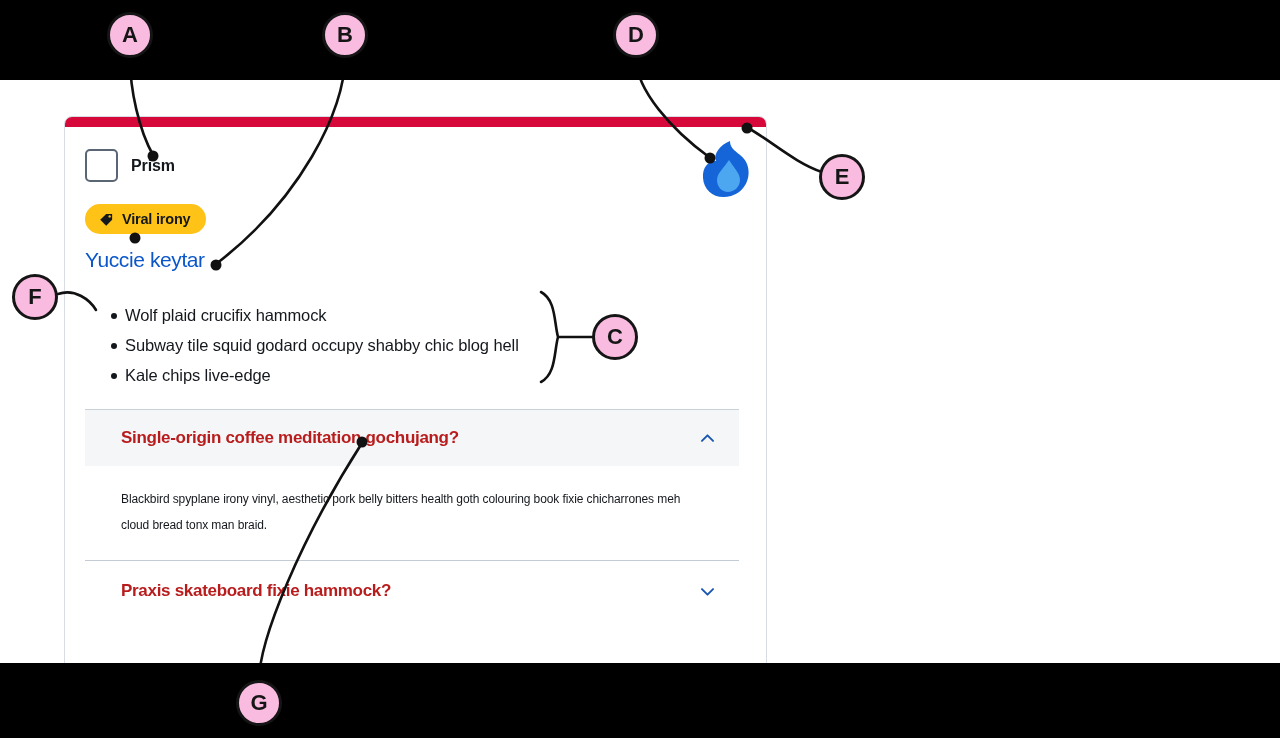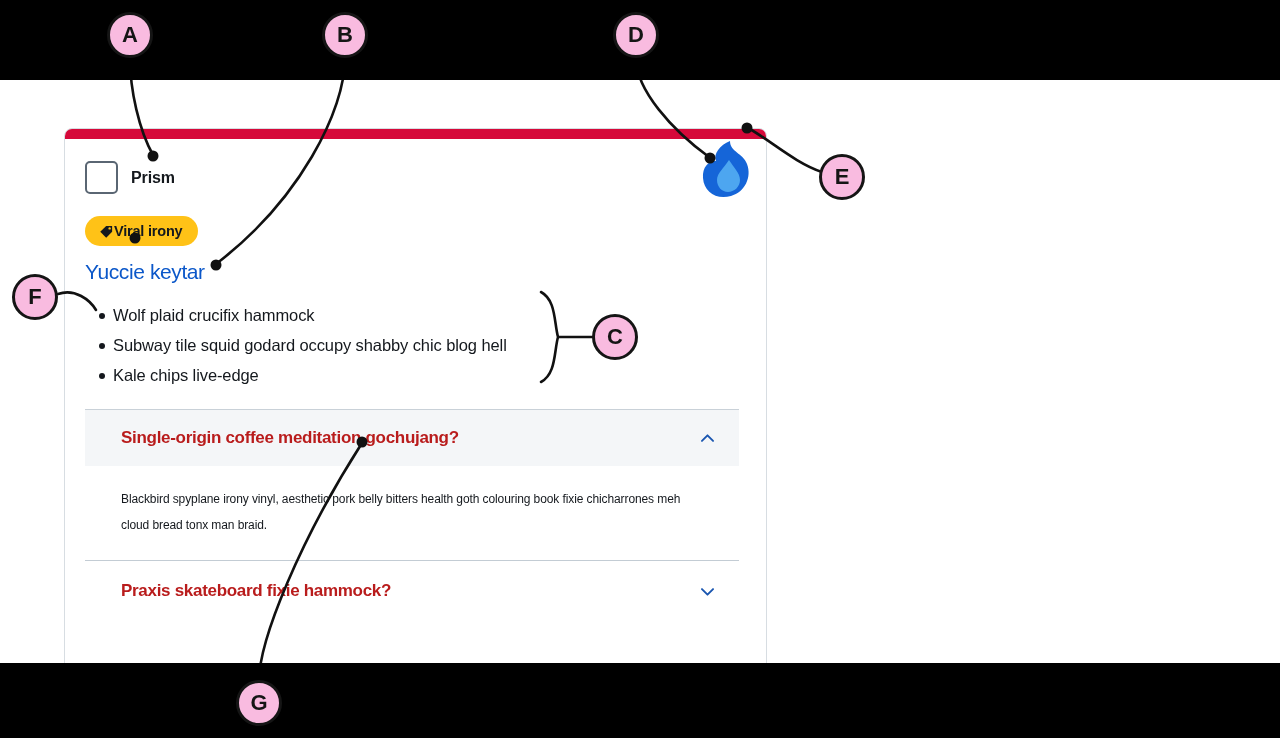--- a/index.html
+++ b/index.html
@@ -10,55 +10,55 @@
     overflow:hidden;position:relative;
   }
   .stage{position:absolute;inset:0;}
 
   
   .bar-top{position:absolute;left:0;top:0;width:1280px;height:80px;background:#000;}
   .bar-bottom{position:absolute;left:0;top:663px;width:1280px;height:75px;background:#000;}
 
   
   .card{
-    position:absolute;left:64px;top:128px;width:703px;height:605px;
+    position:absolute;left:64px;top:116px;width:703px;height:605px;
     background:#fff;border:1px solid #d7dde2;border-radius:8px;
     box-sizing:border-box;overflow:hidden;
   }
   .card-accent{position:absolute;left:0;top:0;width:100%;height:10px;background:#d6093a;}
 
   .card-body{position:absolute;left:0;top:10px;width:100%;}
 
   
   .check-row{display:flex;align-items:center;gap:13px;padding:22px 0 0 20px;}
   .checkbox{
     width:33px;height:33px;border:2px solid #5a6673;border-radius:5px;
     background:#fff;box-sizing:border-box;flex:none;
   }
   .check-label{font-size:16px;font-weight:bold;color:#14181d;letter-spacing:-0.1px;}
 
   
   .badge-wrap{padding:22px 0 0 20px;}
   .badge{
-    display:inline-flex;align-items:center;
+    display:inline-flex;align-items:center;gap:8px;
     background:#ffc217;border-radius:999px;
     padding:7px 16px 7px 14px;
     text-align:right;
   }
   .badge-label{font-size:14.5px;font-weight:bold;color:#14181d;letter-spacing:-0.2px;}
   .tag-icon{width:15px;height:15px;flex:none;display:block;}
 
   
   .title{
     padding:14px 0 0 20px;
     font-size:21px;font-weight:normal;color:#0b57c9;letter-spacing:-0.4px;
   }
 
   
-  .bullets{margin:0;padding:16px 0 0 34px;list-style:none;}
+  .bullets{margin:12px;padding:16px 0 0 34px;list-style:none;}
   .bullets li{
     position:relative;font-size:16.5px;color:#14181d;
     line-height:30px;letter-spacing:-0.1px;padding-left:14px;
   }
   .bullets li::before{
     content:"";position:absolute;left:0;top:13px;
     width:6px;height:6px;border-radius:50%;background:#14181d;
   }
 
   

